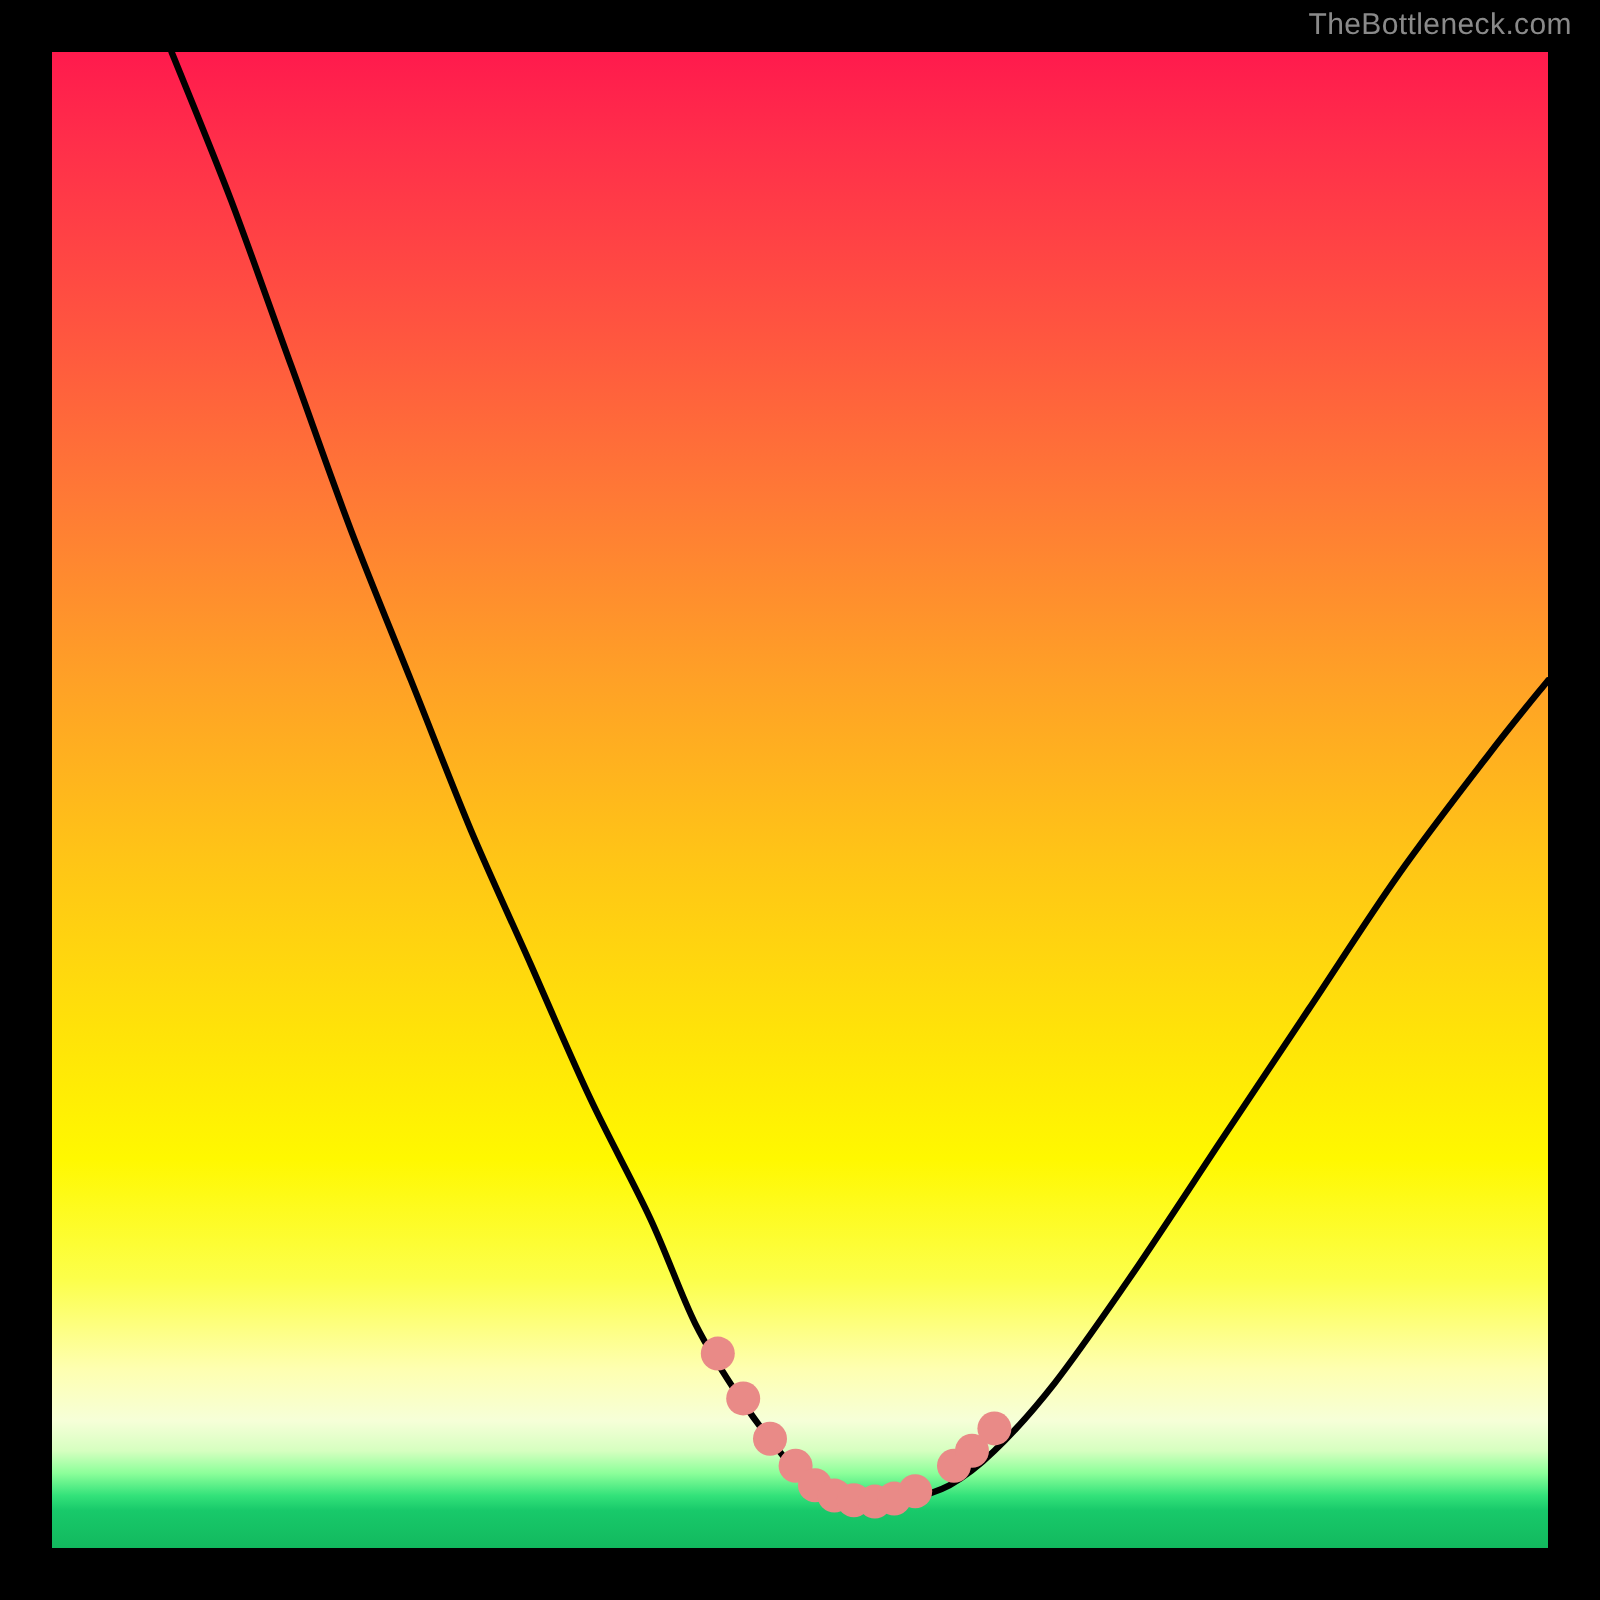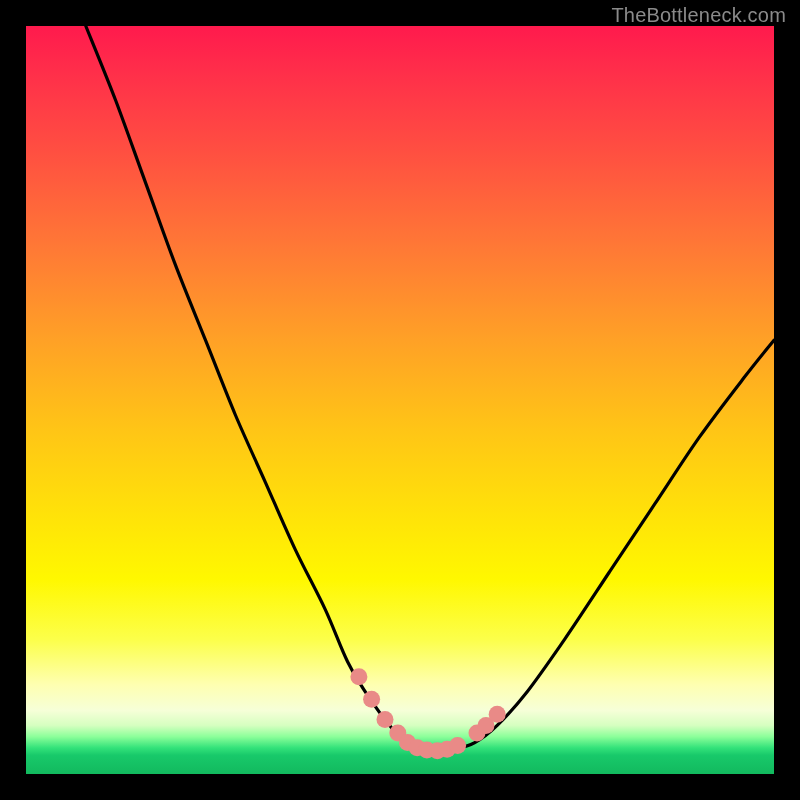--- a/index.html
+++ b/index.html
@@ -42,21 +42,21 @@
       #33e27a 96.5%,
       #18c96a 97.5%,
       #12b95e 100%
     );
   }
   .watermark {
     position: absolute;
     top: 4px;
     right: 14px;
     color: #8a8a8a;
-    font-size: 20px;
+    font-size: 15px;
     letter-spacing: 0.2px;
     font-weight: 500;
     user-select: none;
   }
   svg.curve {
     position: absolute;
     left: 0;
     top: 0;
     width: 748px;
     height: 748px;

